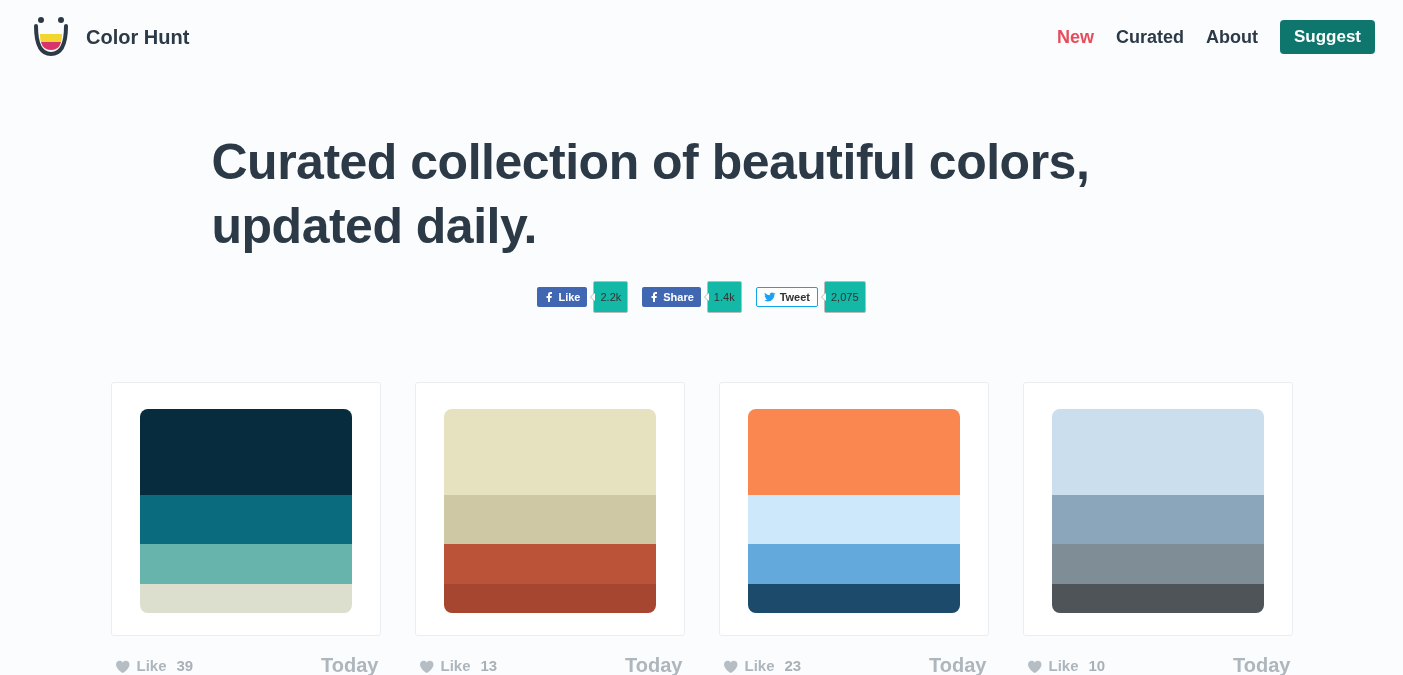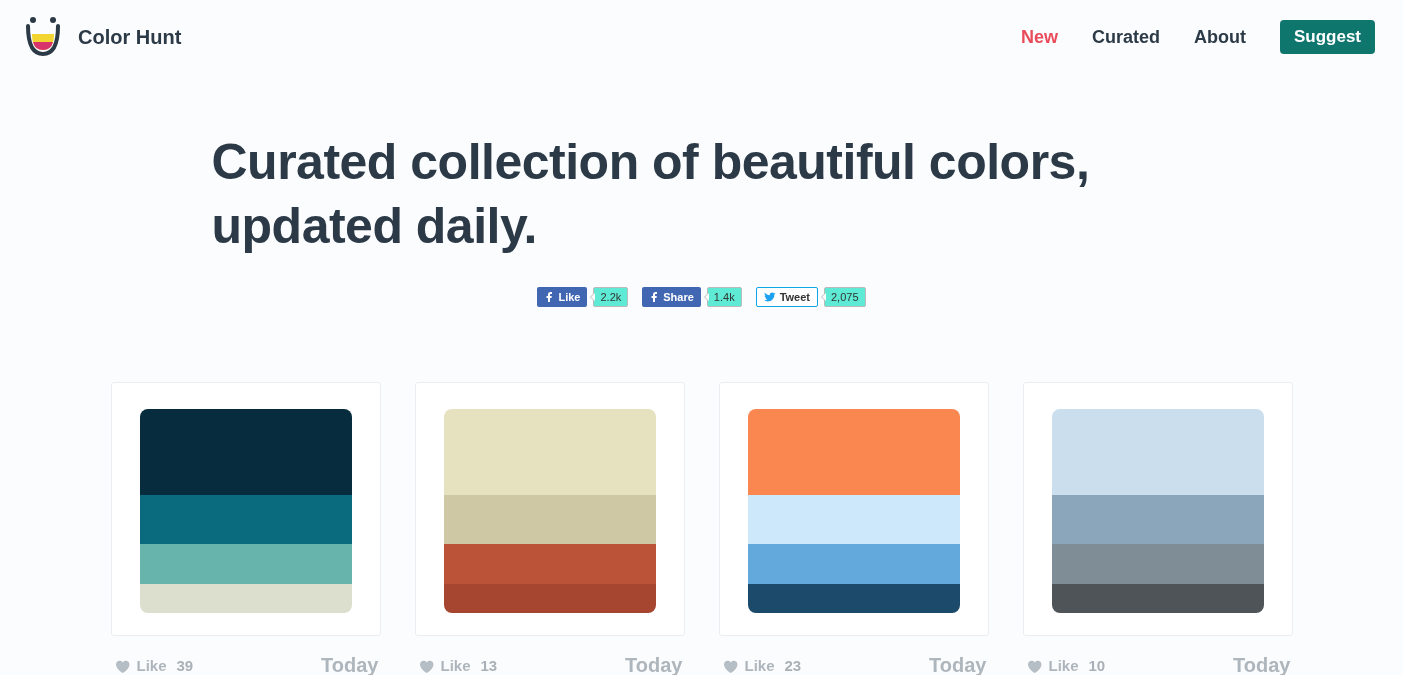--- a/index.html
+++ b/index.html
@@ -8,40 +8,41 @@
     background: #fbfcfd;
     color: #2c3a47;
     width: 1403px;
   }
   
   .header {
     display: flex;
     align-items: center;
     justify-content: space-between;
     padding: 16px 28px 8px 22px;
+    margin-left: 8px;
   }
   .brand {
     display: flex;
     align-items: center;
     gap: 14px;
   }
   .logo {
     width: 42px;
     height: 42px;
     position: relative;
   }
   .brand-name {
     font-size: 20px;
     font-weight: 600;
     color: #2c3a47;
   }
   .nav {
     display: flex;
     align-items: center;
-    gap: 34px;
+    gap: 22px;
     font-size: 18px;
     font-weight: 600;
   }
   .nav a {
     text-decoration: none;
     color: #2c3a47;
     cursor: pointer;
   }
   .nav a.active { color: #e94b5b; }
   .suggest-btn {
@@ -95,25 +96,25 @@
     font-weight: 700;
   }
   .sb .btn.tw {
     background: #fff;
     color: #333;
     border: 1px solid #0ea5e9;
   }
   .sb .count {
     position: relative;
     margin-left: 6px;
-    background: #5eead4;
+    background: #14b8a6;
     border: 1px solid #bbb;
     border-radius: 2px;
     padding: 0 6px;
-    height: 20px;
+    height: 32px;
     display: inline-flex;
     align-items: center;
     color: #333;
   }
   .sb .count::before {
     content: "";
     position: absolute;
     left: -4px;
     top: 50%;
     transform: translateY(-50%);

